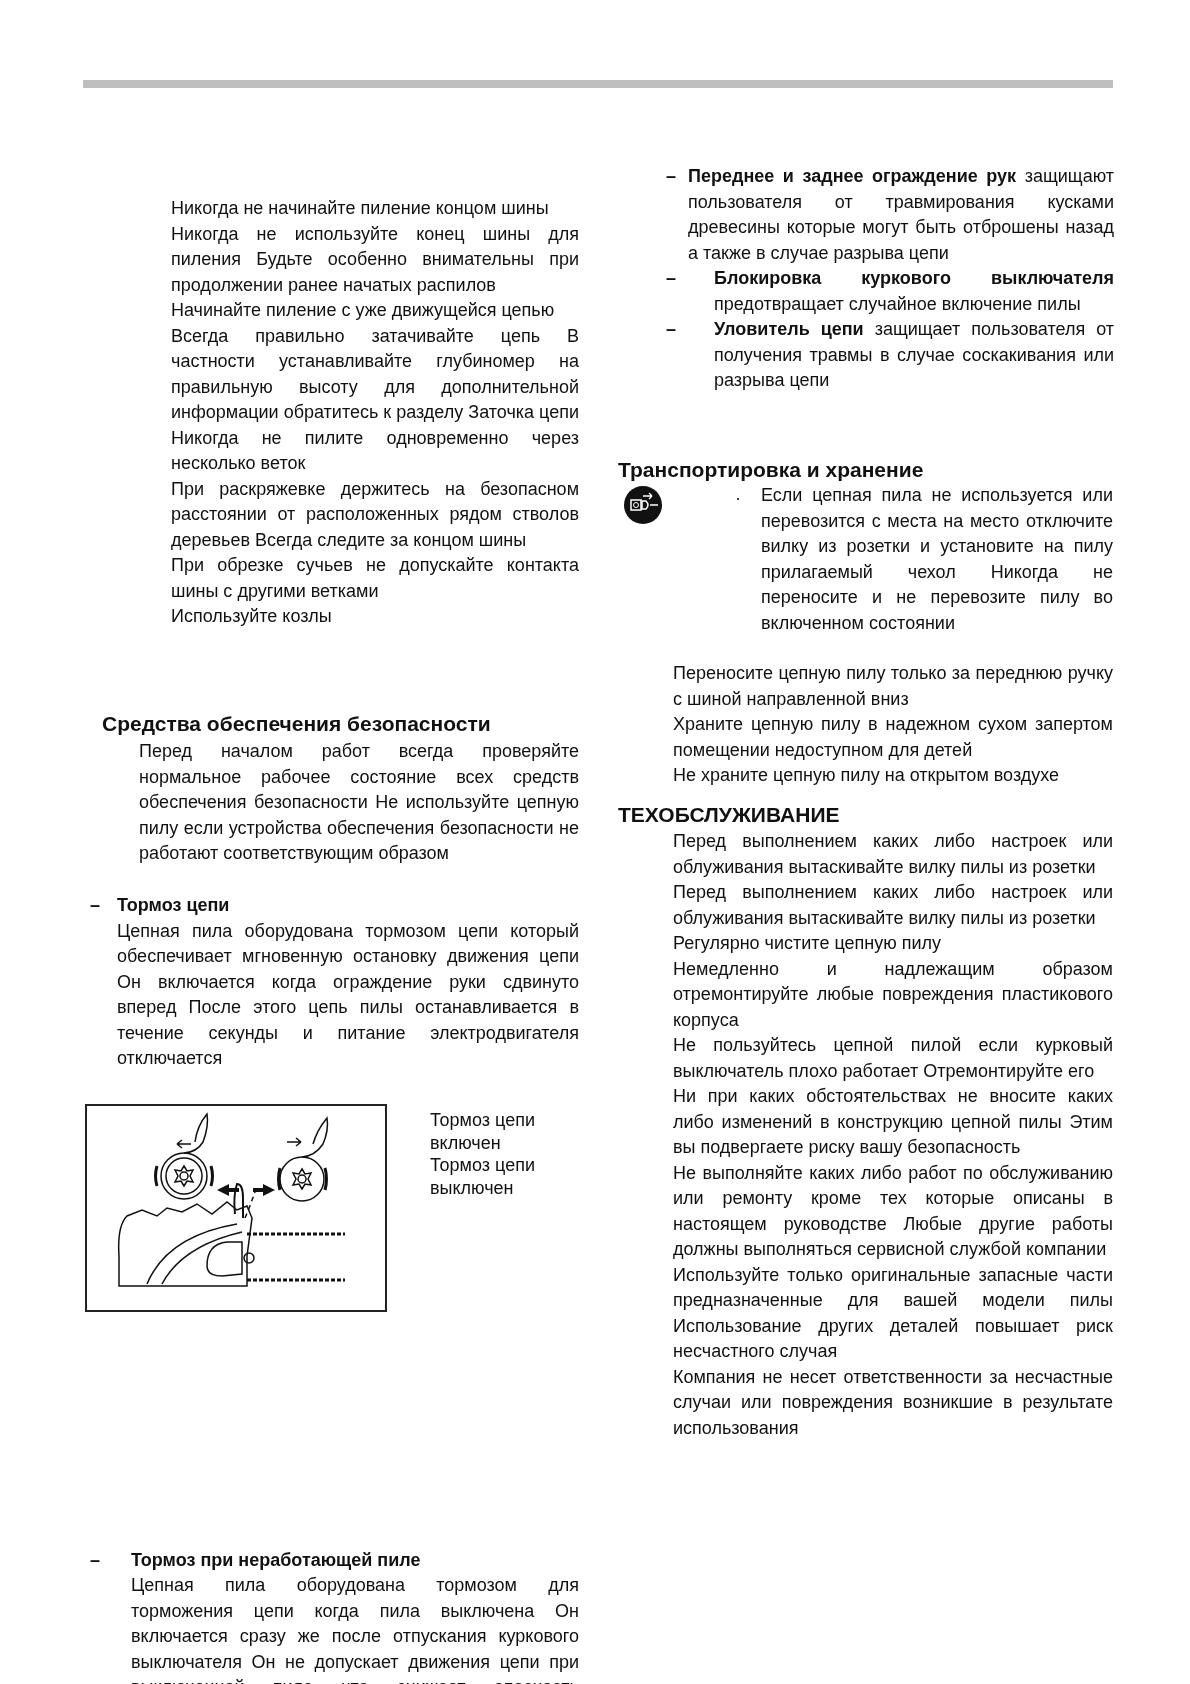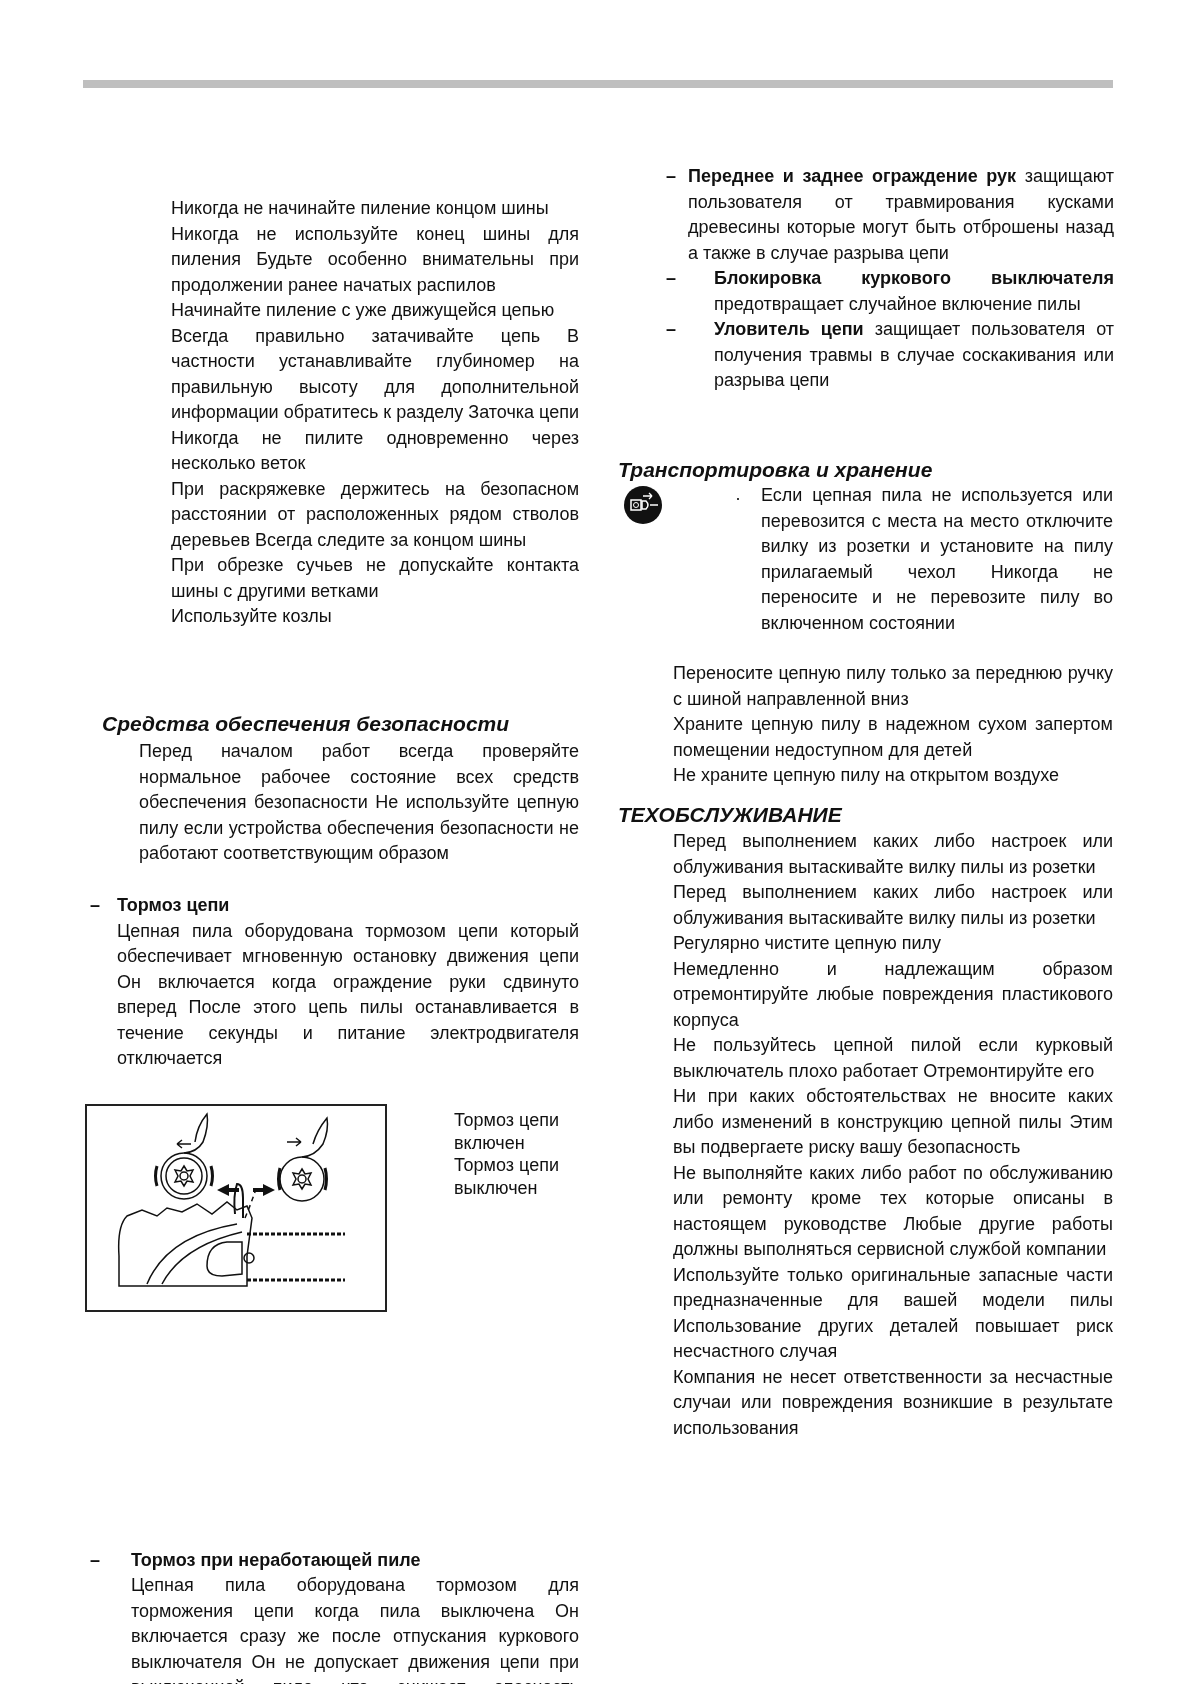--- a/index.html
+++ b/index.html
@@ -1,26 +1,26 @@
 <!DOCTYPE html>
 <html><head>
 <meta charset="utf-8">
 <style>
   html, body { margin: 0; padding: 0; background: #ffffff; }
   body { width: 1190px; height: 1684px; position: relative; overflow: hidden;
          font-family: "Liberation Sans", sans-serif; color: #111; }
   .top-rule { position: absolute; left: 83px; top: 80px; width: 1030px; height: 8px; background: #bfbfbf; }
   .col { position: absolute; }
   .p { font-size: 18px; line-height: 25.5px; text-align: justify; text-align-last: left; margin: 0; }
-  .h { font-size: 21px; font-weight: bold; line-height: 26px; margin: 0; font-style: italic; }
+  .h { font-size: 21px; font-weight: bold; line-height: 26px; margin: 0; }
   .bullet-row { position: relative; }
   .dash { position: absolute; font-size: 18px; font-weight: bold; line-height: 25.5px; }
   .bold { font-weight: bold; }
   .figure-box { position: absolute; left: 85px; top: 1104px; width: 302px; height: 208px; border: 2px solid #222; box-sizing: border-box; }
-  .fig-labels { position: absolute; left: 430px; top: 1109px; font-size: 18px; line-height: 22.5px; margin-left: 24px; }
+  .fig-labels { position: absolute; left: 430px; top: 1109px; font-size: 18px; line-height: 22.5px; }
   .icon-circle { position: absolute; left: 624px; top: 486px; width: 38px; height: 38px; border-radius: 50%; background: #111; }
   .dot { position: absolute; left: 735px; top: 486px; font-size: 18px; line-height: 25.5px; }
 </style>
 </head>
 <body>
 
 <div class="top-rule"></div>
 
 <div class="col" style="left:171px; top:148px; width:408px;margin-top:48px;">
   <p class="p">Никогда не начинайте пиление концом шины</p>

